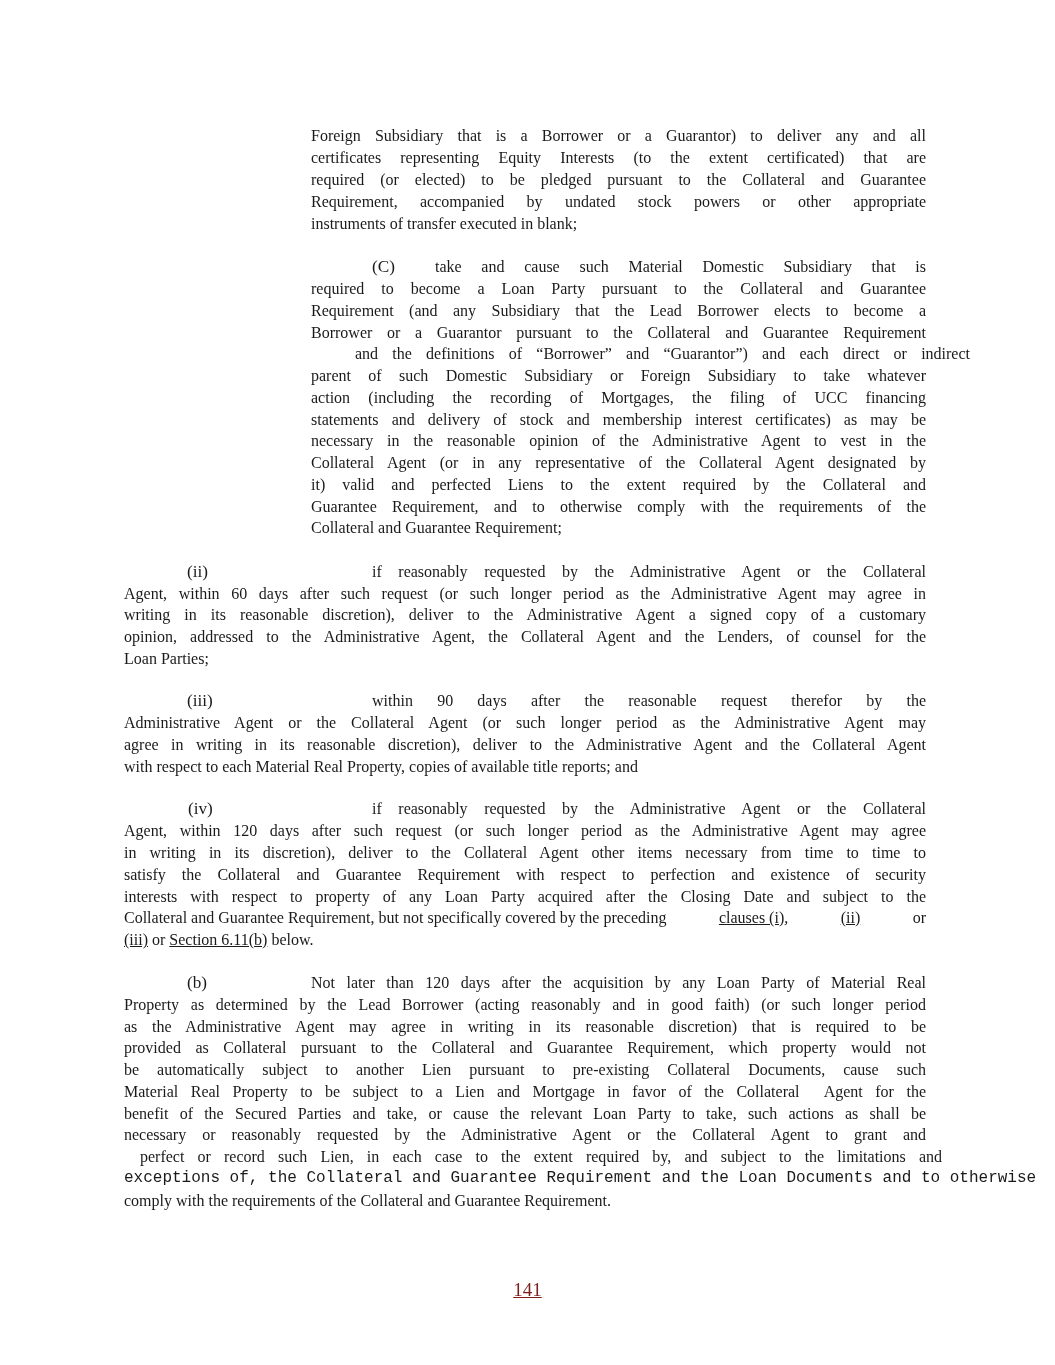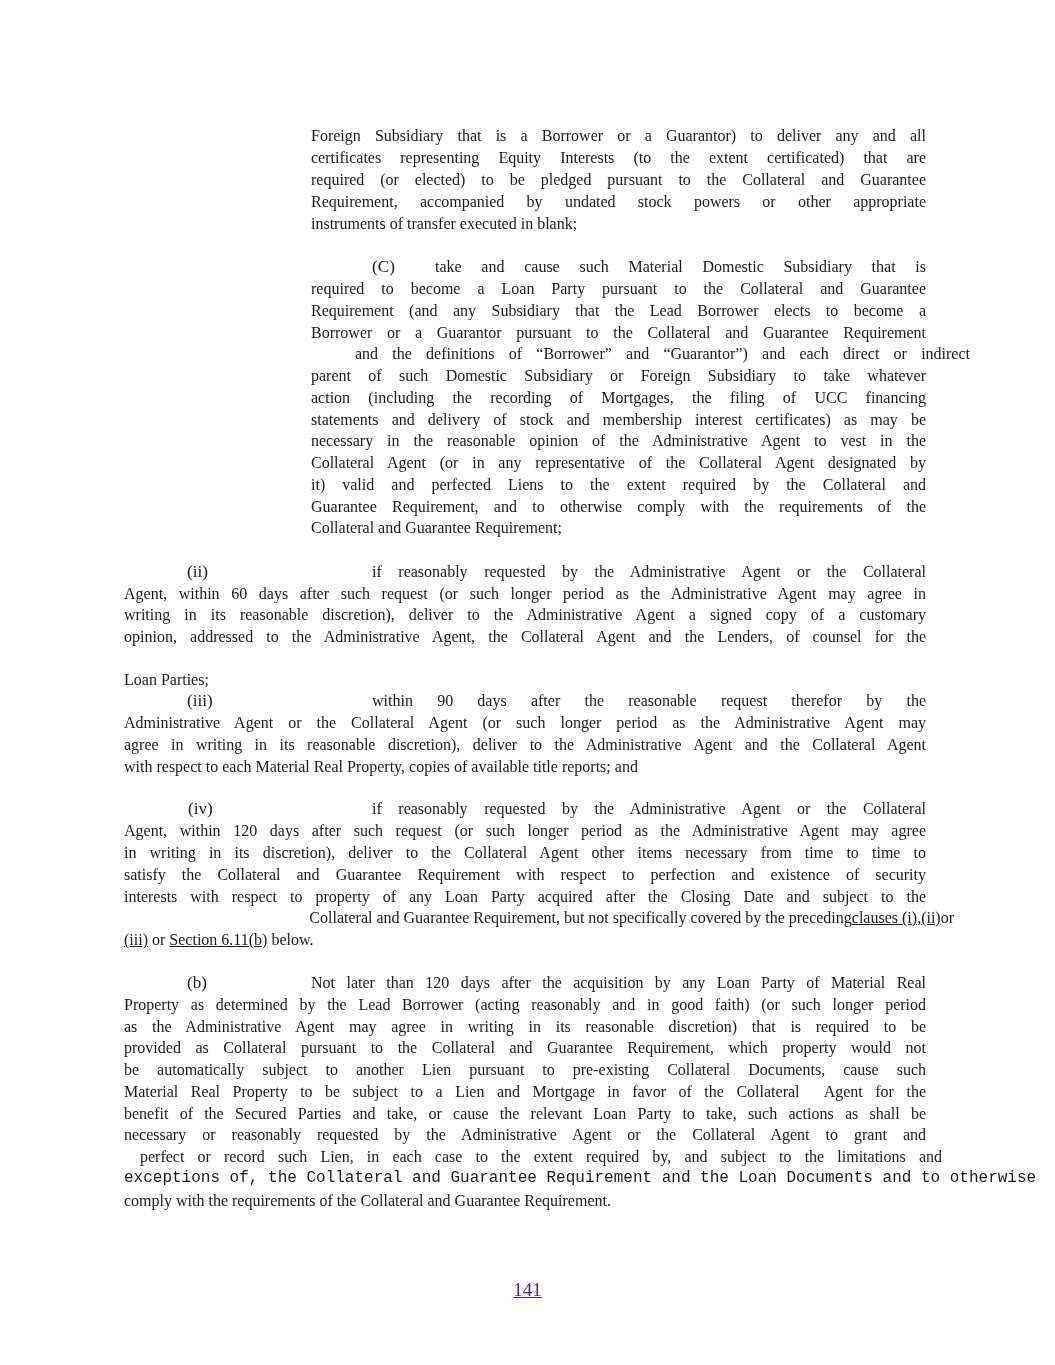--- a/index.html
+++ b/index.html
@@ -6,21 +6,21 @@
   body { width: 1055px; height: 1365px; position: relative; overflow: hidden;
          font-family: "Liberation Serif", "DejaVu Serif", serif; color: #1a1a1a; }
   .page { position: absolute; left: 0; top: 0; width: 1055px; height: 1365px; }
   .line { position: absolute; font-size: 16px; line-height: 21.8px; white-space: nowrap;
           text-align: justify; text-align-last: justify; }
   .line.last { text-align-last: left; }
   .u { text-decoration: underline; }
   .block { position: absolute; }
   .lbl { position: absolute; font-size: 17.2px; line-height: 21.8px; white-space: nowrap; }
   .pagenum { position: absolute; left: 0; width: 1055px; top: 1279px; text-align: center;
-             font-size: 19px; color: #4c1d95; }
+             font-size: 19px; color: #7f1d1d; }
   .pagenum span { text-decoration: underline; cursor: pointer; }
 </style>
 </head>
 <body>
 
 <div class="page">
 
   <div class="block">
     <div class="line" style="left:311px;top:125px;width:615px;">Foreign Subsidiary that is a Borrower or a Guarantor) to deliver any and all</div>
     <div class="line" style="left:311px;top:147px;width:615px;">certificates representing Equity Interests (to the extent certificated) that are</div>
@@ -45,39 +45,39 @@
     <div class="line" style="left:311px;top:496px;width:615px;">Guarantee Requirement, and to otherwise comply with the requirements of the</div>
     <div class="line last" style="left:311px;top:517px;width:615px;">Collateral and Guarantee Requirement;</div>
   </div>
 
   <div class="block">
     <span class="lbl" style="left:187px;top:561px;">(ii)</span>
     <div class="line" style="left:372px;top:561px;width:554px;">if reasonably requested by the Administrative Agent or the Collateral</div>
     <div class="line" style="left:124px;top:583px;width:802px;">Agent, within 60 days after such request (or such longer period as the Administrative Agent may agree in</div>
     <div class="line" style="left:124px;top:604px;width:802px;">writing in its reasonable discretion), deliver to the Administrative Agent a signed copy of a customary</div>
     <div class="line" style="left:124px;top:626px;width:802px;">opinion, addressed to the Administrative Agent, the Collateral Agent and the Lenders, of counsel for the</div>
-    <div class="line last" style="left:124px;top:648px;width:802px;margin-top:21px;">Loan Parties;</div>
+    <div class="line last" style="left:124px;top:648px;width:802px;">Loan Parties;</div>
   </div>
 
   <div class="block">
     <span class="lbl" style="left:187px;top:690px;">(iii)</span>
     <div class="line" style="left:372px;top:690px;width:554px;">within 90 days after the reasonable request therefor by the</div>
     <div class="line" style="left:124px;top:712px;width:802px;">Administrative Agent or the Collateral Agent (or such longer period as the Administrative Agent may</div>
     <div class="line" style="left:124px;top:734px;width:802px;">agree in writing in its reasonable discretion), deliver to the Administrative Agent and the Collateral Agent</div>
     <div class="line last" style="left:124px;top:756px;width:802px;">with respect to each Material Real Property, copies of available title reports; and</div>
   </div>
 
   <div class="block">
     <span class="lbl" style="left:188px;top:798px;">(iv)</span>
     <div class="line" style="left:372px;top:798px;width:554px;">if reasonably requested by the Administrative Agent or the Collateral</div>
     <div class="line" style="left:124px;top:820px;width:802px;">Agent, within 120 days after such request (or such longer period as the Administrative Agent may agree</div>
     <div class="line" style="left:124px;top:842px;width:802px;">in writing in its discretion), deliver to the Collateral Agent other items necessary from time to time to</div>
     <div class="line" style="left:124px;top:864px;width:802px;">satisfy the Collateral and Guarantee Requirement with respect to perfection and existence of security</div>
     <div class="line" style="left:124px;top:886px;width:802px;">interests with respect to property of any Loan Party acquired after the Closing Date and subject to the</div>
-    <div class="line" style="left:124px;top:907px;width:802px;display:flex;justify-content:flex-end;margin-left:28px;">
+    <div class="line" style="left:124px;top:907px;width:802px;display:flex;justify-content:space-between;">
       <span>Collateral and Guarantee Requirement, but not specifically covered by the preceding</span>
       <span style="white-space:nowrap;"><span class="u">clauses (i)</span><span>,</span></span>
       <span class="u">(ii)</span>
       <span>or</span>
     </div>
     <div class="line last" style="left:124px;top:929px;width:802px;"><span class="u">(iii)</span><span style="white-space:pre;"> or </span><span class="u">Section 6.11(b)</span><span style="white-space:pre;"> below.</span></div>
   </div>
 
   <div class="block">
     <span class="lbl" style="left:187px;top:972px;">(b)</span>

